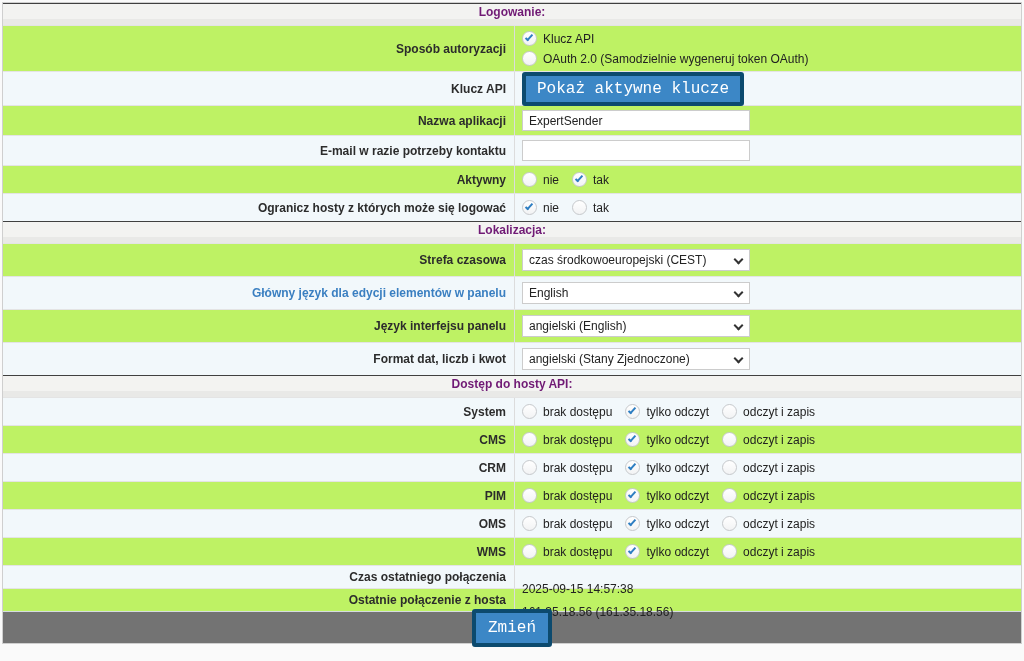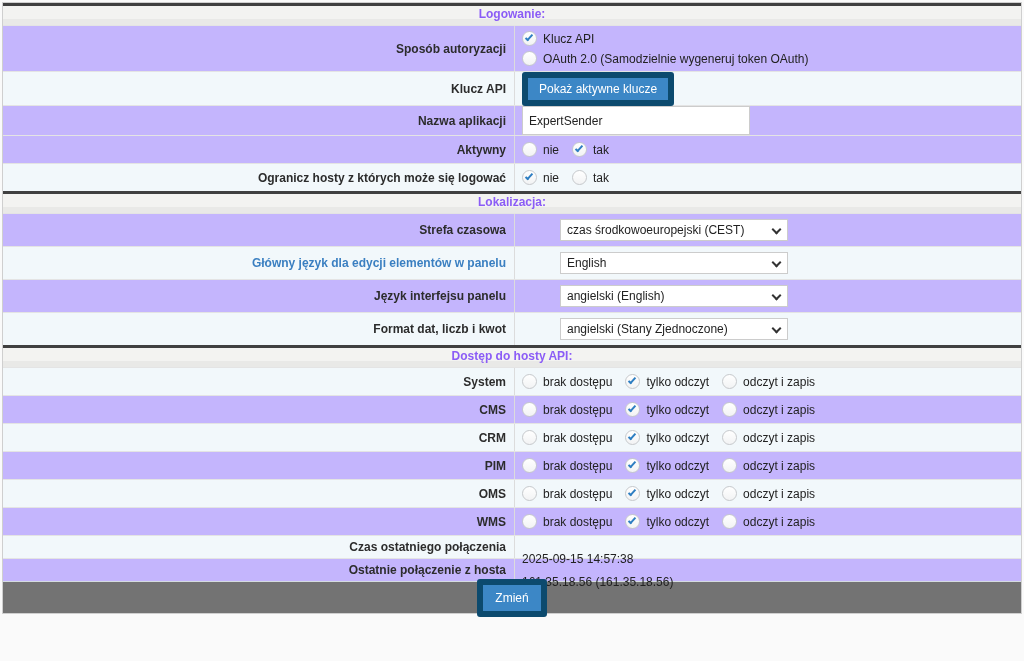--- a/index.html
+++ b/index.html
@@ -15,31 +15,31 @@
     margin:2px;
     width:1020px;
     border:1px solid #cfcfcf;
     background:#fff;
   }
   
   .sec-title {
     background:#f3f3f1;
     text-align:center;
     font-weight:bold;
-    color:#8b5cf6;
+    color:#701a75;
     height:16px;
     line-height:16px;
-    border-top:3px solid #404040;
+    border-top:1px solid #404040;
   }
   .sec-strip { height:6px; background:#e9e9e7; }
   
   .row { display:flex; align-items:stretch; border-top:1px solid #e4e4e4; }
   .row:first-child { border-top:none; }
   .row.b { background:#f2f8fb; }
-  .row.w { background:#c4b5fd; }
+  .row.w { background:#bef264; }
   .h46 { height:46px; } .h34 { height:34px; } .h30 { height:30px; }
   .h33 { height:33px; } .h28 { height:28px; } .h23 { height:23px; }
   .c-label {
     width:511px; flex:0 0 511px;
     display:flex; align-items:center; justify-content:flex-end;
     padding-right:8px;
     text-align:right;
   }
   .c-label .lbl { font-weight:bold; color:#2c2c2c; }
   .c-label .lbl.link { color:#3a7fc1; }
@@ -63,51 +63,51 @@
   .radio .check {
     position:absolute; top:3px; left:2px;
     width:8px; height:4px;
     border-left:2px solid #2e7ec2;
     border-bottom:2px solid #2e7ec2;
     transform:rotate(-48deg);
   }
   .opt-lbl { color:#222; }
   
   .txt {
-    width:228px; height:29px;
+    width:228px; height:21px;
     border:1px solid #ccc;
     padding:2px 6px;
     font-family:"Liberation Sans", sans-serif;
     font-size:12px; color:#222; background:#fff;
     outline:none;
   }
   .select-wrap { position:relative; display:inline-block; }
   .sel {
     appearance:none; -webkit-appearance:none; -moz-appearance:none;
     width:228px; height:22px;
     border:1px solid #ccc; border-radius:0;
     background:#fff;
     padding:1px 22px 1px 6px;
     font-family:"Liberation Sans", sans-serif;
-    font-size:12px; color:#222;margin-left:38px;
+    font-size:12px; color:#222;
   }
   .chev {
     position:absolute; right:8px; top:7px;
     width:7px; height:7px;
     border-right:2px solid #333; border-bottom:2px solid #333;
     transform:rotate(45deg);
     pointer-events:none;
   }
   
   .btn {
     background:#3c87c6;
-    border:6px solid #0c4a6e;
+    border:4px solid #0c4a6e;
     color:#fff;
-    font-family:Liberation Sans, sans-serif;
-    font-size:12px;
+    font-family:Liberation Mono, monospace;
+    font-size:16px;
     padding:4px 11px;
     border-radius:3px;
     cursor:pointer;
   }
   .value-text { color:#222;margin-top:24px; }
   
   .footer-row {
     height:32px;
     background:#737373;
     border-top:1px solid #d4dbe0;
@@ -154,20 +154,28 @@
 
   <div class="row w h30">
     <div class="c-label">
         <span class="lbl">Nazwa aplikacji</span>
       </div>
     <div class="c-field">
       <input class="txt" type="text" value="ExpertSender" style="">
     </div>
   </div>
 
+  <div class="row b h30">
+    <div class="c-label">
+        <span class="lbl">E-mail w razie potrzeby kontaktu</span>
+      </div>
+    <div class="c-field">
+      <input class="txt" type="text" value="" style="">
+    </div>
+  </div>
 
   <div class="row w h28">
     <div class="c-label">
         <span class="lbl">Aktywny</span>
       </div>
     <div class="c-field">
       <span class="opt">
         <span class="radio"></span>
         <span class="opt-lbl">nie</span>
       </span>

